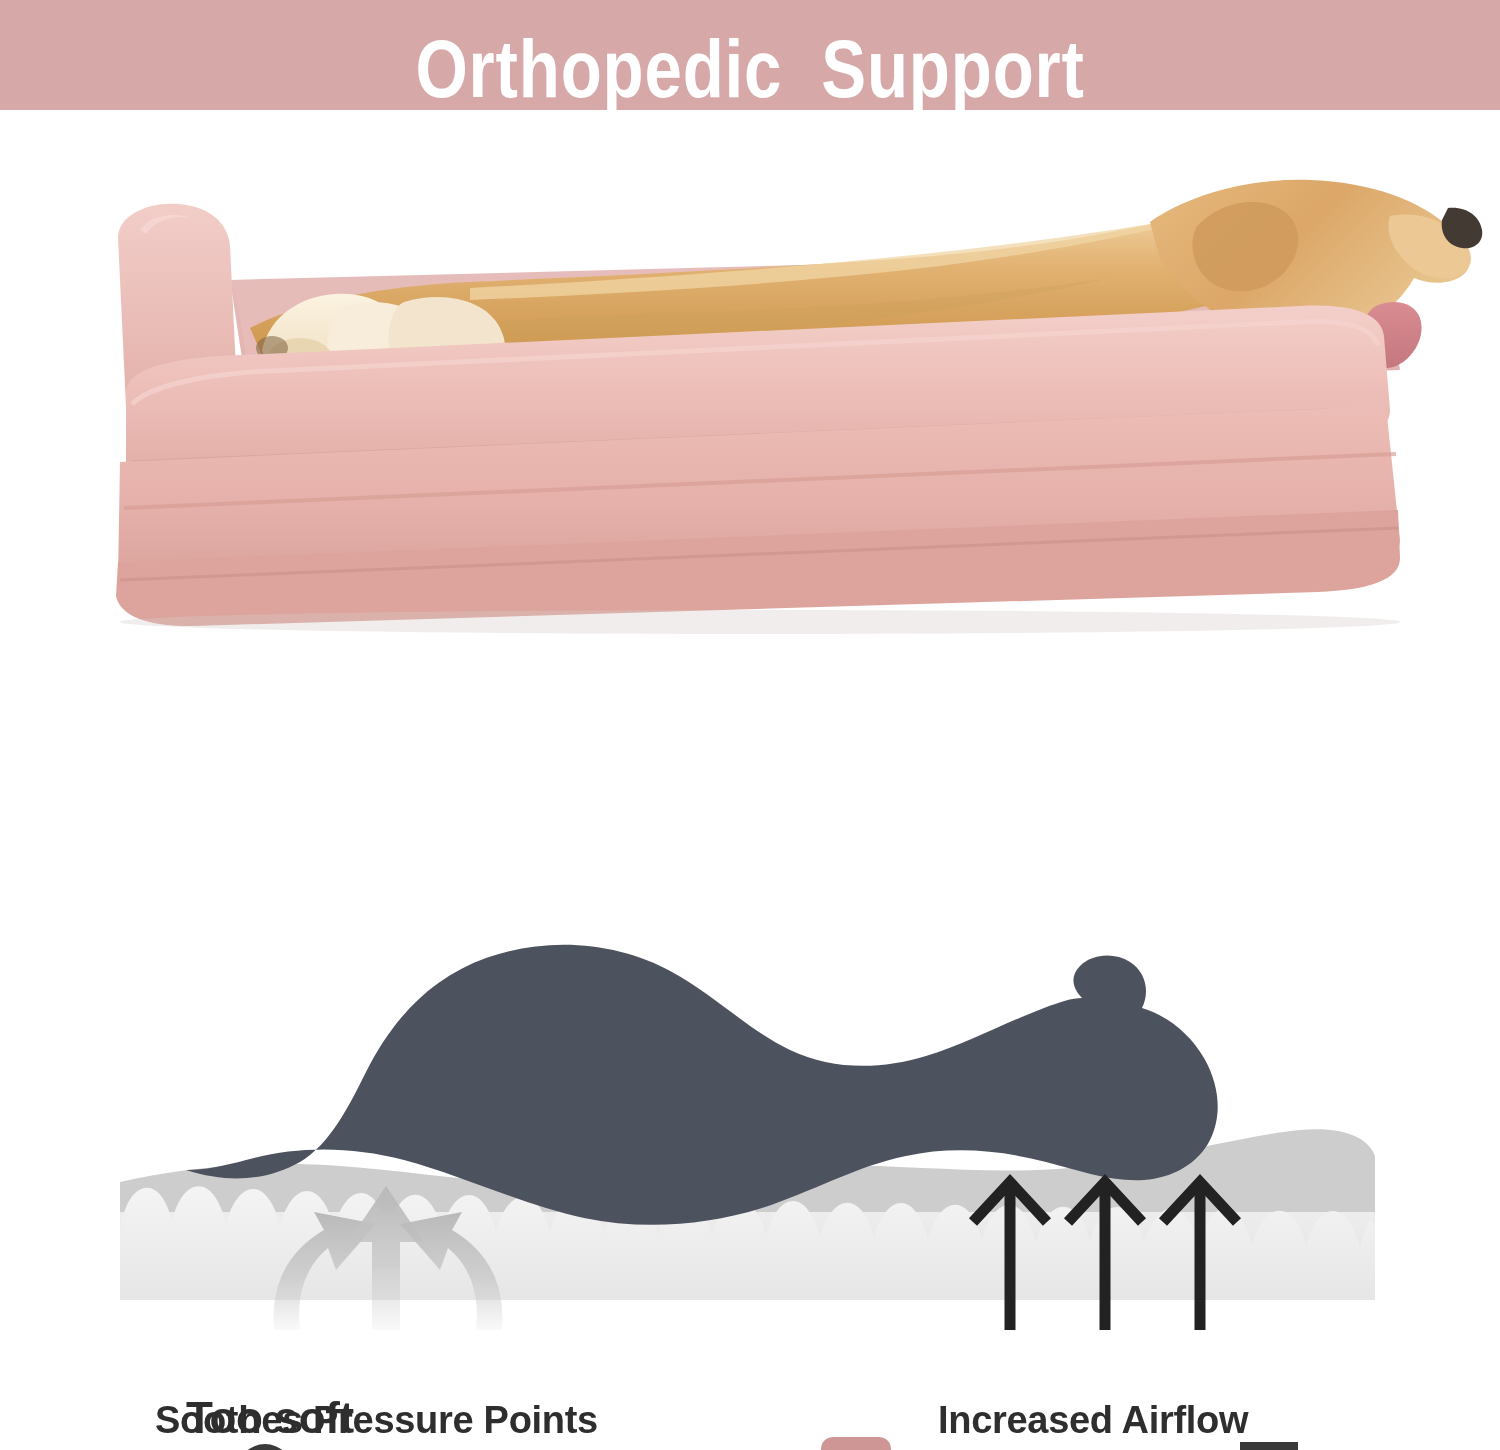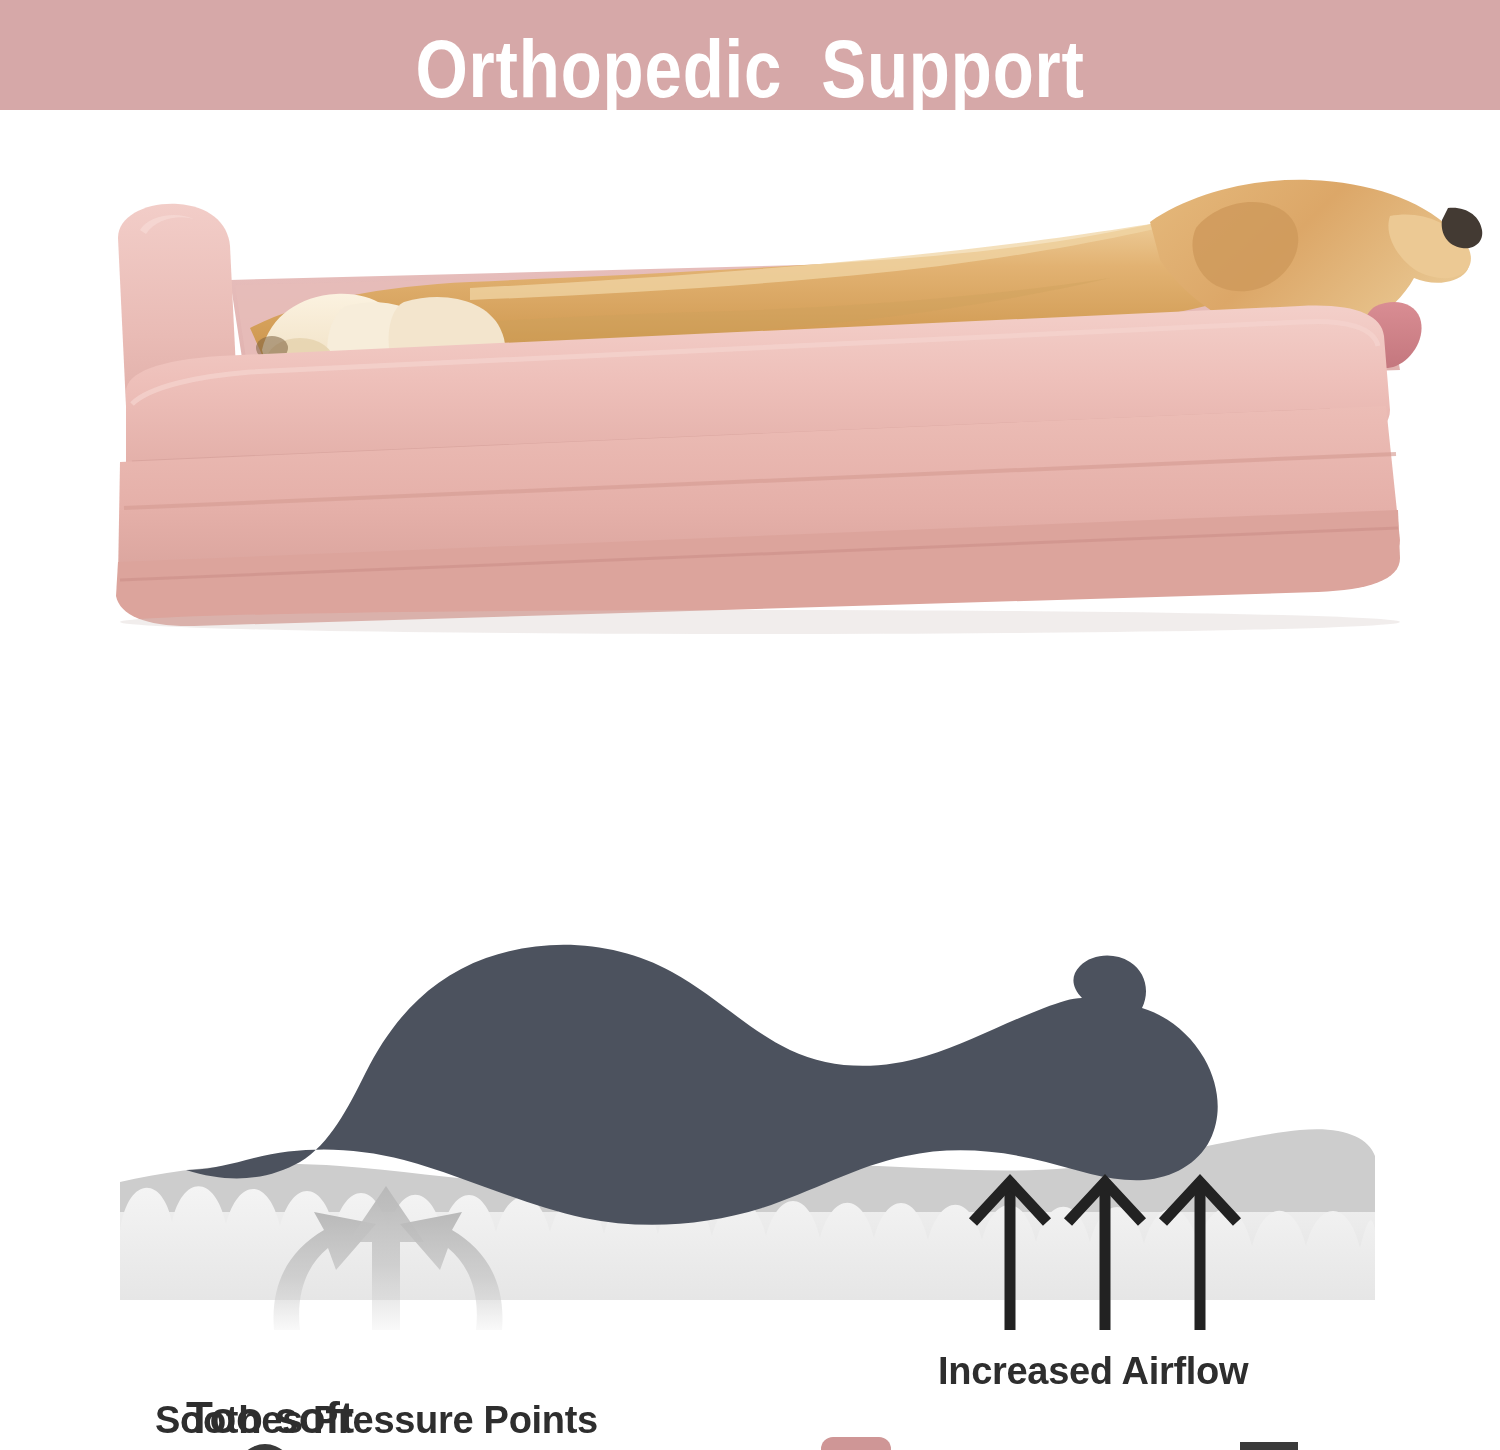--- a/index.html
+++ b/index.html
@@ -130,21 +130,21 @@
   
   .bottom-caption {
     position: absolute;
     font-size: 38px;
     font-weight: 700;
     color: #2e2e2e;
     letter-spacing: -0.3px;
     white-space: nowrap;
   }
   #caption-pressure { left: 155px; top: 1399px; }
-  #caption-airflow  { left: 938px; top: 1350px; }
+  #caption-airflow  { left: 938px; top: 1399px; }
 </style>
 </head>
 <body>
 
 <div id="header-bar">
   <div id="header-title">Orthopedic  Support</div>
 </div>
 
 <div id="product-photo">
   <svg width="1500" height="560" viewBox="0 0 1500 560" xmlns="http://www.w3.org/2000/svg">

